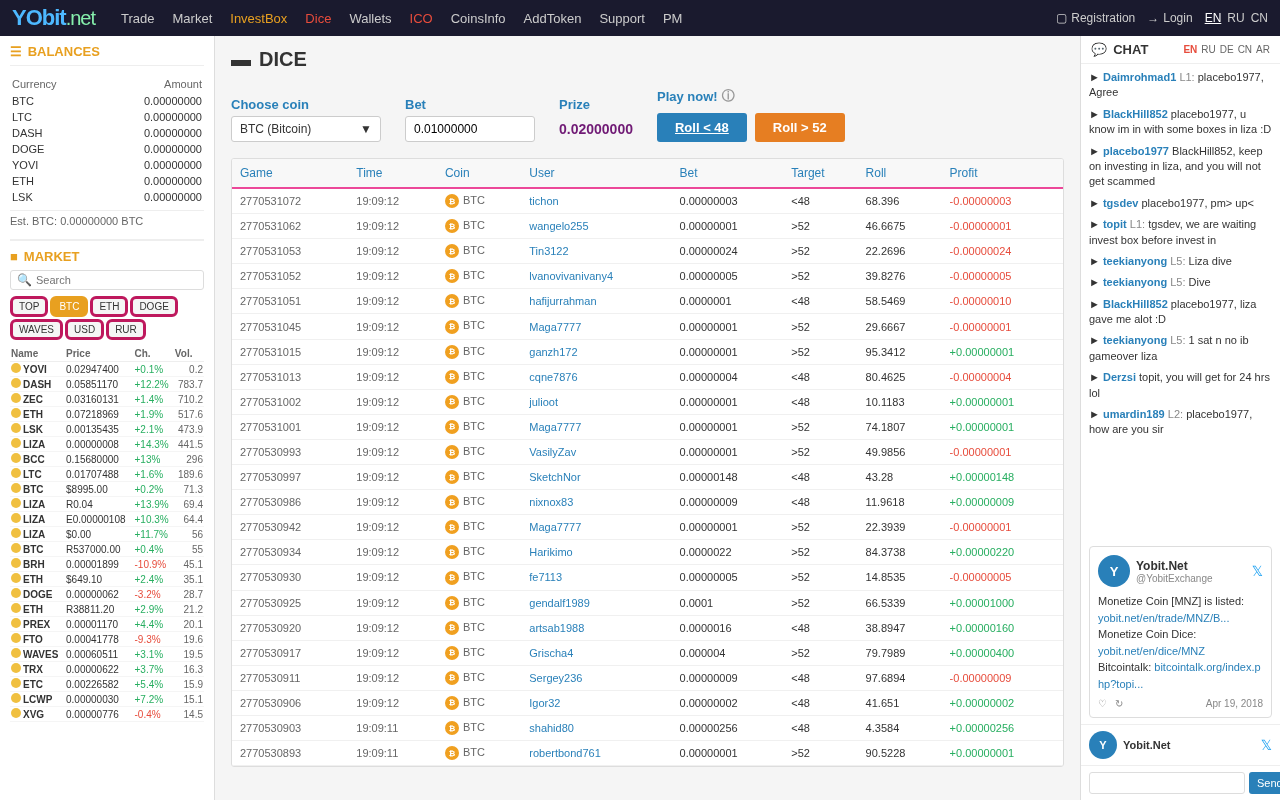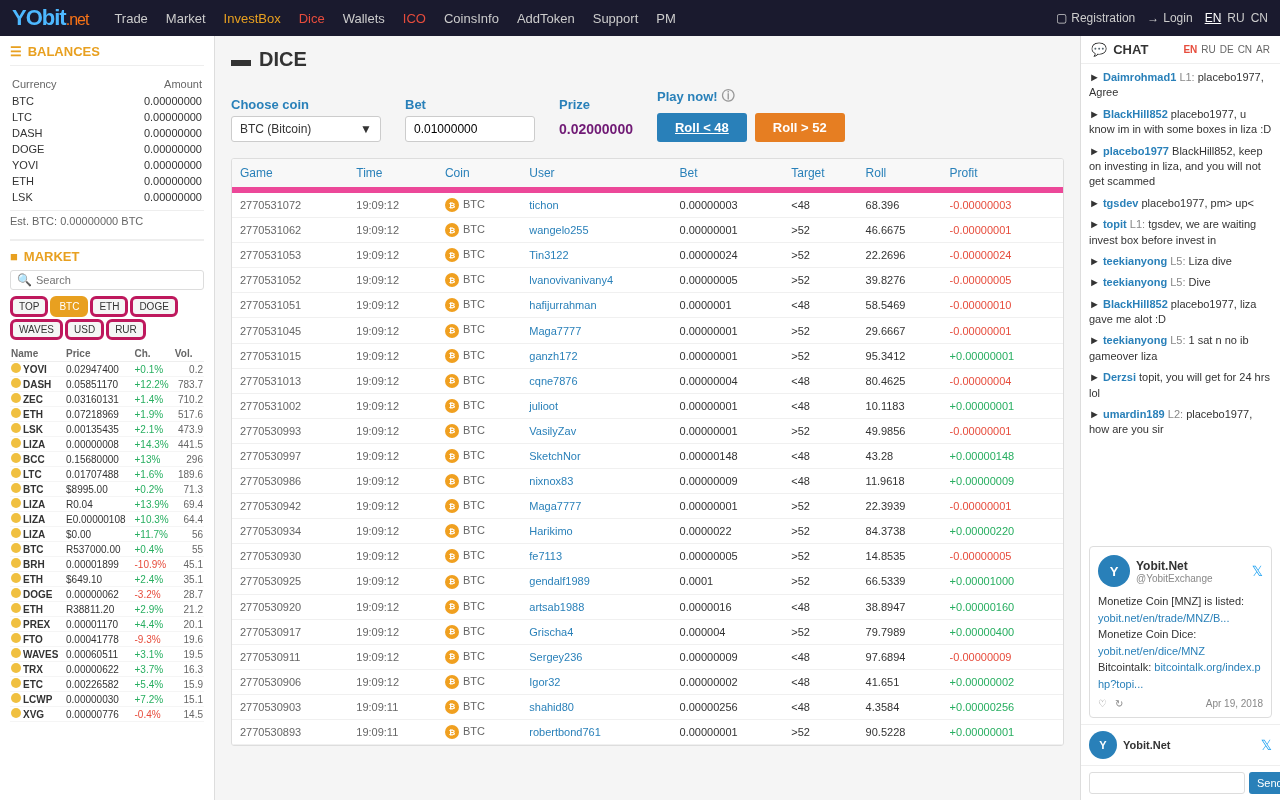--- a/index.html
+++ b/index.html
@@ -60,21 +60,21 @@
     .prize-value { font-size: 14px; color: #701a75; font-weight: bold; padding: 5px 0; }
     .play-buttons { display: flex; gap: 8px; align-items: flex-end; }
     .roll-btn { padding: 7px 18px; border: none; border-radius: 3px; cursor: pointer; font-size: 13px; font-weight: bold; color: #fff; }
     .roll-less { background: #2980b9; text-decoration: underline; }
     .roll-more { background: #e67e22; }
     .play-label { font-size: 13px; color: #2980b9; font-weight: bold; margin-bottom: 4px; display: flex; align-items: center; gap: 4px; }
 
     
     .dice-table-wrap { background: #fff; border: 1px solid #ddd; border-radius: 3px; overflow: hidden; }
     .dice-table { width: 100%; border-collapse: collapse; }
-    .dice-table th { background: #f8f8f8; font-size: 12px; color: #2980b9; text-align: left; padding: 7px 8px; border-bottom: 6px solid #ec4899; font-weight: normal; }
+    .dice-table th { background: #f8f8f8; font-size: 12px; color: #2980b9; text-align: left; padding: 7px 8px; border-bottom: 2px solid #ec4899; font-weight: normal; }
     .dice-table td { font-size: 11px; padding: 5px 8px; border-bottom: 1px solid #f0f0f0; color: #333; }
     .dice-table td.game { color: #666; }
     .dice-table td.time { color: #666; }
     .dice-table td.coin-cell { color: #666; }
     .dice-table td.user { color: #2980b9; cursor: pointer; }
     .dice-table td.bet { color: #333; }
     .dice-table td.target { color: #333; }
     .dice-table td.roll { color: #333; }
     .dice-table td.profit-pos { color: #27ae60; }
     .dice-table td.profit-neg { color: #e74c3c; margin-left: 24px; }
@@ -108,21 +108,21 @@
 
     ::-webkit-scrollbar { width: 4px; }
     ::-webkit-scrollbar-track { background: #f5f5f5; }
     ::-webkit-scrollbar-thumb { background: #ccc; border-radius: 2px; }
   </style>
 </head>
 <body>
 
 <nav class="top-nav">
   <div class="logo">
-    <span>YO</span><span style="color:#4db8ff">bit</span><span style="color:#f97316;font-weight:normal;font-size:16px">.net</span>
+    <span>YO</span><span style="color:#4db8ff">bit</span><span style="color:#86efac;font-weight:normal;font-size:20px">.net</span>
   </div>
   <a class="nav-link">Trade</a>
   <a class="nav-link">Market</a>
   <a class="nav-link" style="color:#e8a020">InvestBox</a>
   <a class="nav-link" style="color:#e74c3c">Dice</a>
   <a class="nav-link">Wallets</a>
   <a class="nav-link" style="color:#e74c3c">ICO</a>
   <a class="nav-link">CoinsInfo</a>
   <a class="nav-link">AddToken</a>
   <a class="nav-link">Support</a>
@@ -507,20 +507,30 @@
     <td class="game">2770531002</td>
     <td class="time">19:09:12</td>
     <td class="coin-cell"><span class="btc-dot">₿</span>BTC</td>
     <td class="user">julioot</td>
     <td class="bet">0.00000001</td>
     <td class="target">&lt;48</td>
     <td class="roll">10.1183</td>
     <td class="profit-pos">+0.00000001</td>
   </tr>
             <tr>
+    <td class="game">2770531001</td>
+    <td class="time">19:09:12</td>
+    <td class="coin-cell"><span class="btc-dot">₿</span>BTC</td>
+    <td class="user">Maga7777</td>
+    <td class="bet">0.00000001</td>
+    <td class="target">&gt;52</td>
+    <td class="roll">74.1807</td>
+    <td class="profit-pos">+0.00000001</td>
+  </tr>
+            <tr>
     <td class="game">2770530993</td>
     <td class="time">19:09:12</td>
     <td class="coin-cell"><span class="btc-dot">₿</span>BTC</td>
     <td class="user">VasilyZav</td>
     <td class="bet">0.00000001</td>
     <td class="target">&gt;52</td>
     <td class="roll">49.9856</td>
     <td class="profit-neg">-0.00000001</td>
   </tr>
             <tr>

